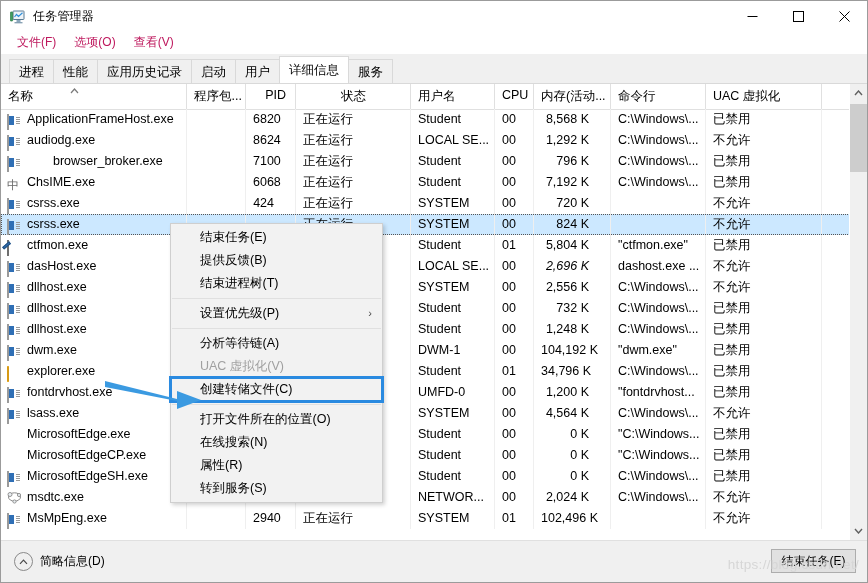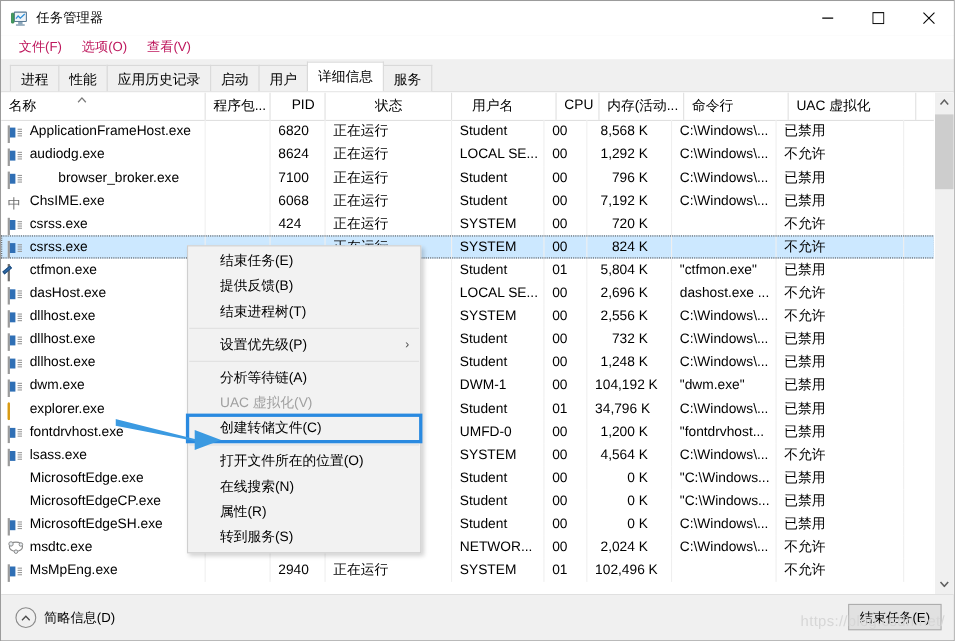--- a/index.html
+++ b/index.html
@@ -305,21 +305,21 @@
   <div class="listwrap">
 
     <div class="grid">
       <div class="hdr" id="grid-header">
           <div class="hc" style="width: 186px;"><span>名称</span><span class="sortmark"><svg width="9" height="6" viewBox="0 0 9 6">
                 <polyline points="1,5 4.5,1 8,5" fill="none" stroke="#7a7a7a" stroke-width="1.2"></polyline>
               </svg></span></div>
           <div class="hc" style="width: 59px;"><span>程序包...</span></div>
           <div class="hc num" style="width: 50px;"><span>PID</span></div>
           <div class="hc" style="width: 115px; text-align: center;"><span>状态</span></div>
-          <div class="hc" style="width: 84px; margin-left: 11px;"><span>用户名</span></div>
+          <div class="hc" style="width: 84px;"><span>用户名</span></div>
           <div class="hc num" style="width: 39px;"><span>CPU</span></div>
           <div class="hc num" style="width: 77px;"><span>内存(活动...</span></div>
           <div class="hc" style="width: 95px;"><span>命令行</span></div>
           <div class="hc" style="width: 116px;"><span>UAC 虚拟化</span></div>
         </div>
       <div class="rows" id="grid-rows">
           <div class="row">
             <div class="c name" style="width: 186px;">
               <span class="picon"><span class="ic-generic"></span></span>
               <span>ApplicationFrameHost.exe</span>
@@ -420,21 +420,21 @@
           <div class="row">
             <div class="c name" style="width: 186px;">
               <span class="picon"><span class="ic-generic"></span></span>
               <span>dasHost.exe</span>
             </div>
             <div class="c" style="width: 59px;"></div>
             <div class="c num" style="width: 50px;"></div>
             <div class="c" style="width: 115px;"></div>
             <div class="c" style="width: 84px;">LOCAL SE...</div>
             <div class="c num" style="width: 39px;">00</div>
-            <div class="c num" style="width: 77px;">2,696 K</div>
+            <div class="c num" style="width: 77px; font-style: italic;">2,696 K</div>
             <div class="c" style="width: 95px;">dashost.exe ...</div>
             <div class="c" style="width: 116px;">不允许</div>
           </div>
           <div class="row">
             <div class="c name" style="width: 186px;">
               <span class="picon"><span class="ic-generic"></span></span>
               <span>dllhost.exe</span>
             </div>
             <div class="c" style="width: 59px;"></div>
             <div class="c num" style="width: 50px;"></div>

